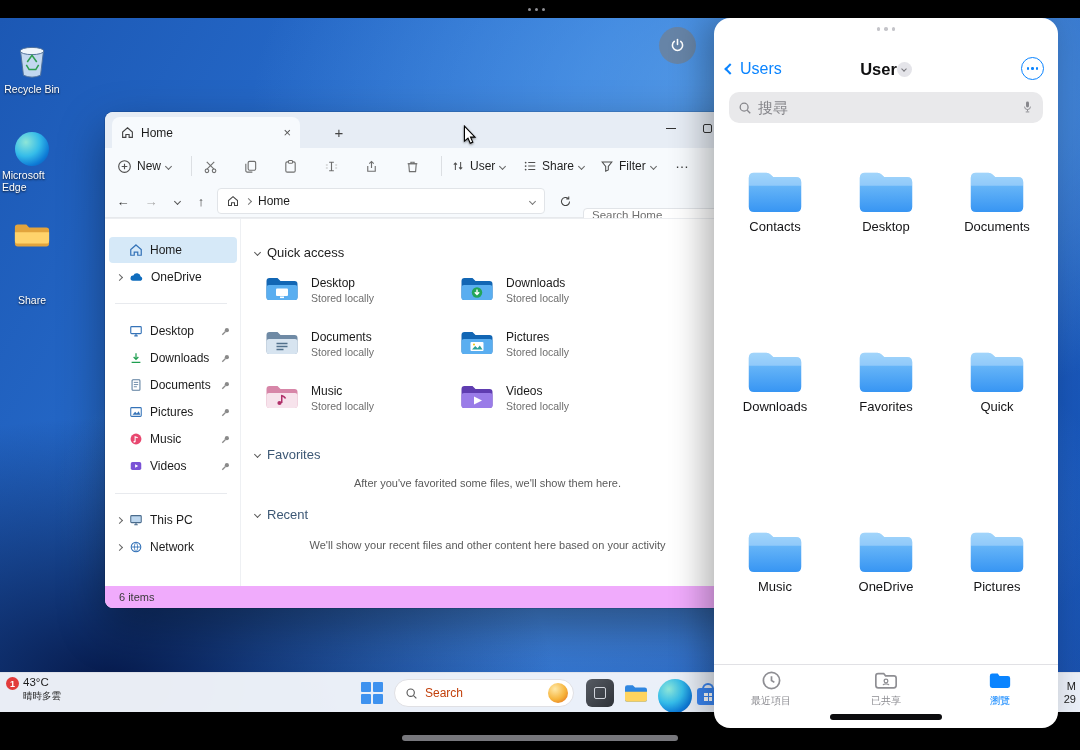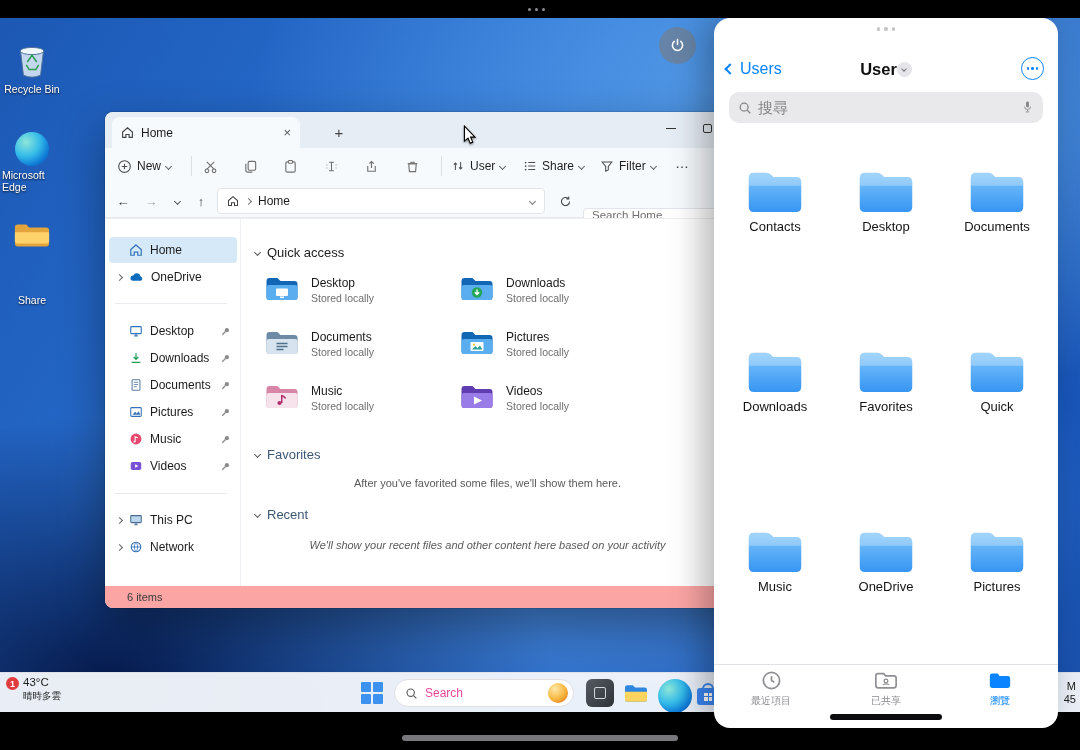--- a/index.html
+++ b/index.html
@@ -82,21 +82,21 @@
   .side-sep{position:absolute;left:10px;width:112px;height:1px;background:#e8eaee;}
 
   #main{left:136px;top:0;right:0;bottom:0;}
   .sec-head{position:absolute;display:flex;align-items:center;gap:7px;font-size:13px;}
   .sec-head .chev{color:#5a5a5a;}
   .qa-item{position:absolute;width:190px;display:flex;gap:12px;}
   .qa-item .qtxt{display:flex;flex-direction:column;gap:2px;padding-top:1px;}
   .qa-name{font-size:12px;color:#191919;}
   .qa-sub{font-size:10.5px;color:#6e6e6e;}
   .empty-text{position:absolute;left:0;right:14px;text-align:center;font-size:11px;color:#5a5a5a;}
-  #statusbar{left:0;bottom:0;right:0;height:22px;background:#fca5a5;display:flex;align-items:center;padding-left:22px;
+  #statusbar{left:0;bottom:0;right:0;height:22px;background:#f0abfc;display:flex;align-items:center;padding-left:14px;
     font-size:11px;color:#3a3a3a;}
 
   
   .qaf{width:34px;height:28px;flex:0 0 auto;}
   .qa-desktop .fb,.qa-downloads .fb,.qa-pictures .fb{fill:#1266b4;} 
   .qa-desktop .ff,.qa-downloads .ff,.qa-pictures .ff{fill:#5aaef0;}
   .qa-documents .fb{fill:#6f8aa5;} .qa-documents .ff{fill:#d7e4f0;}
   .qa-music .fb{fill:#d786a8;} .qa-music .ff{fill:#f7e3ec;}
   .qa-videos .fb{fill:#5f3db0;} .qa-videos .ff{fill:#9a7ce8;}
 
@@ -107,21 +107,21 @@
   #wx-badge{width:13px;height:13px;border-radius:50%;background:#e23b3b;color:#fff;font-size:9px;font-weight:bold;
     display:grid;place-items:center;margin-top:1px;}
   .wx-col{display:flex;flex-direction:column;line-height:13px;}
   .wx-temp{font-size:11.5px;color:#1c1c1c;}
   .wx-cond{font-size:9.5px;color:#1c1c1c;}
   #start-btn{left:358px;top:6px;width:28px;height:28px;display:grid;place-items:center;border-radius:4px;}
   .winlogo{display:grid;grid-template-columns:10px 10px;grid-template-rows:10px 10px;gap:1.5px;}
   .winlogo i{background:#3e92ef;border-radius:1px;}
   #search-pill{left:394px;top:6px;width:180px;height:28px;background:#fff;border:1px solid #e0e0e4;border-radius:14px;
     display:flex;align-items:center;gap:7px;padding:0 5px 0 10px;}
-  #search-pill .s-label{flex:1;font-size:12px;color:#ec4899;}
+  #search-pill .s-label{flex:1;font-size:12px;color:#c2410c;}
   .bing-ico{width:20px;height:20px;border-radius:50%;
     background:radial-gradient(circle at 35% 30%, #ffe9a8, #f6b43b 55%, #e5761f 90%);}
   .tk-ico{position:absolute;top:6px;width:28px;height:28px;border-radius:6px;display:grid;place-items:center;}
   #tk-dark{left:586px;background:linear-gradient(135deg,#565b63,#2e3238);}
   #tk-dark i{width:12px;height:12px;border:1.5px solid #cfd3da;border-radius:2px;}
   #tk-store{left:694px;}
   .store-bag{width:22px;height:17px;background:#3a86f2;border-radius:3px;position:relative;margin-top:6px;}
   .store-handle{position:absolute;left:5px;top:-5px;width:12px;height:8px;border:2px solid #3a86f2;border-bottom:none;
     border-radius:6px 6px 0 0;background:transparent;}
   .store-pane{position:absolute;left:7px;top:5px;width:8px;height:8px;display:grid;grid-template-columns:3.5px 3.5px;
@@ -538,21 +538,21 @@
         <div class="sec-head" style="left:14px;top:228px;color:#3d5875;">
           <span class="chev down"></span>
           <span>Favorites</span>
         </div>
         <div class="empty-text" style="top:258px;">After you've favorited some files, we'll show them here.</div>
 
         <div class="sec-head" style="left:14px;top:288px;color:#3d5875;">
           <span class="chev down"></span>
           <span>Recent</span>
         </div>
-        <div class="empty-text" style="top:320px;font-style:italic;">We'll show your recent files and other content here based on your activity</div>
+        <div class="empty-text" style="top:320px;">We'll show your recent files and other content here based on your activity</div>
       </div>
     </div>
 
     <div id="statusbar" class="abs">
       <span>6 items</span>
     </div>
   </div>
 
   <svg id="cursor" class="abs" width="14" height="20" viewBox="0 0 12 18">
     <path d="M1 1v13.5l3.2-2.7 2 4.6 2.3-1-2-4.5h4z" fill="#fff" stroke="#000" stroke-width="1"></path>
@@ -607,21 +607,21 @@
             <i></i>
             <i></i>
             <i></i>
             <i></i>
           </span>
       </span>
     </div>
 
     <div id="clock-frag" class="abs">
       <div>M</div>
-      <div>45</div>
+      <div>29</div>
     </div>
   </div>
 </div>
 
 <div id="files-panel" class="abs">
   <div id="fp-dots" class="abs">
       <i></i>
       <i></i>
       <i></i>
     </div>

